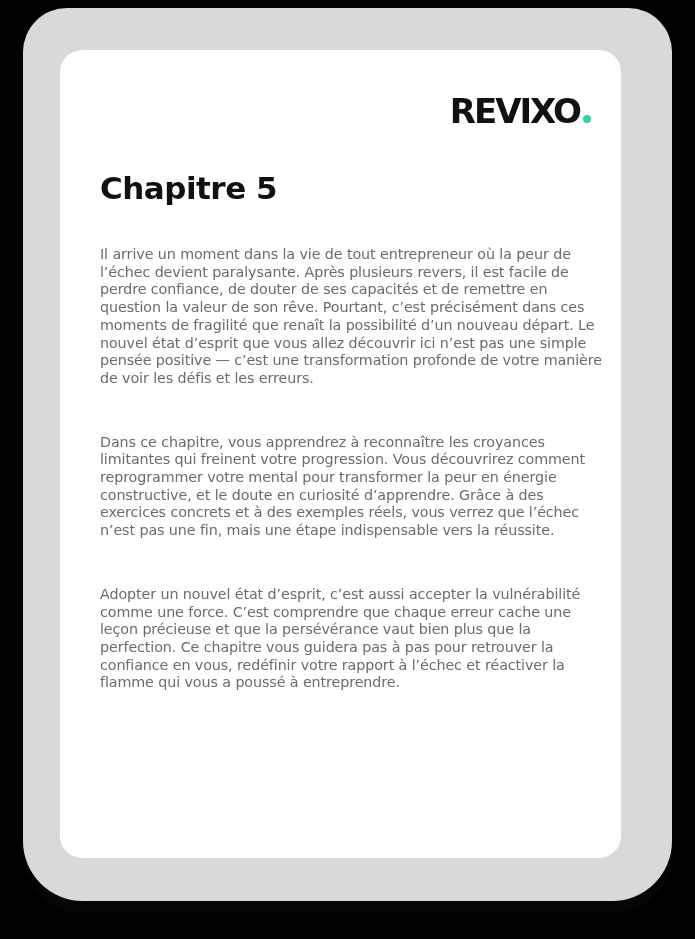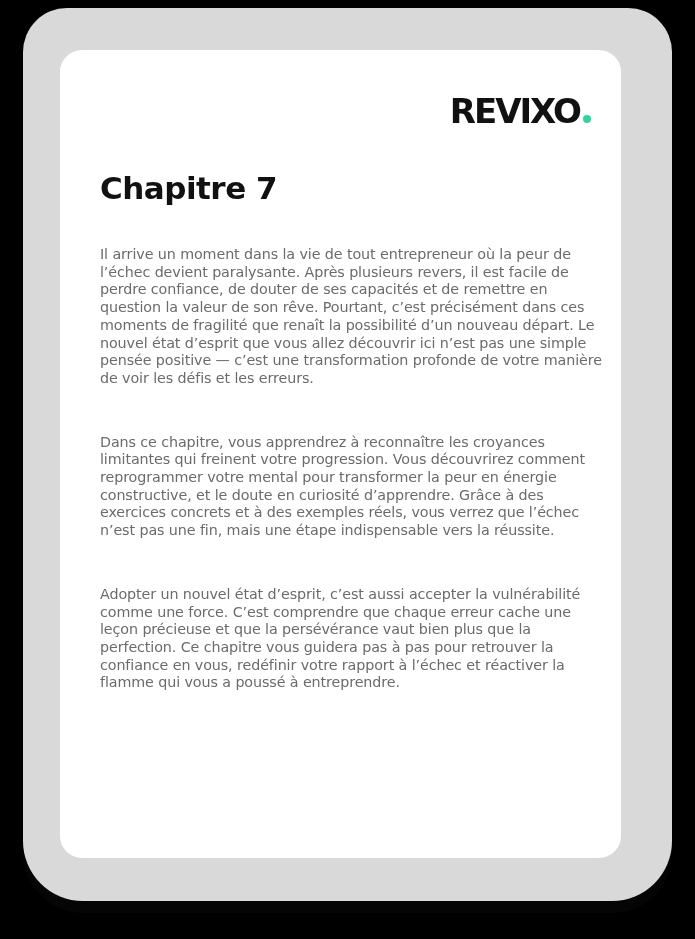--- a/index.html
+++ b/index.html
@@ -85,20 +85,20 @@
 <body>
 
 <div class="frame"></div>
 
 <div class="card">
   <div class="logo">
     <span>REVIXO</span>
     <span class="logo-dot"></span>
   </div>
 
-  <h1 class="title">Chapitre 7</h1>
+  <h1 class="title">Chapitre 5</h1>
 
   <div class="body-text">
     <p class="para">Il arrive un moment dans la vie de tout entrepreneur où la peur de l’échec devient paralysante. Après plusieurs revers, il est facile de perdre confiance, de douter de ses capacités et de remettre en question la valeur de son rêve. Pourtant, c’est précisément dans ces moments de fragilité que renaît la possibilité d’un nouveau départ. Le nouvel état d’esprit que vous allez découvrir ici n’est pas une simple pensée positive — c’est une transformation profonde de votre manière de voir les défis et les erreurs.</p>
     <p class="para">Dans ce chapitre, vous apprendrez à reconnaître les croyances limitantes qui freinent votre progression. Vous découvrirez comment reprogrammer votre mental pour transformer la peur en énergie constructive, et le doute en curiosité d’apprendre. Grâce à des exercices concrets et à des exemples réels, vous verrez que l’échec n’est pas une fin, mais une étape indispensable vers la réussite.</p>
     <p class="para">Adopter un nouvel état d’esprit, c’est aussi accepter la vulnérabilité comme une force. C’est comprendre que chaque erreur cache une leçon précieuse et que la persévérance vaut bien plus que la perfection. Ce chapitre vous guidera pas à pas pour retrouver la confiance en vous, redéfinir votre rapport à l’échec et réactiver la flamme qui vous a poussé à entreprendre.</p>
   </div>
 </div>
 
 </body></html>

